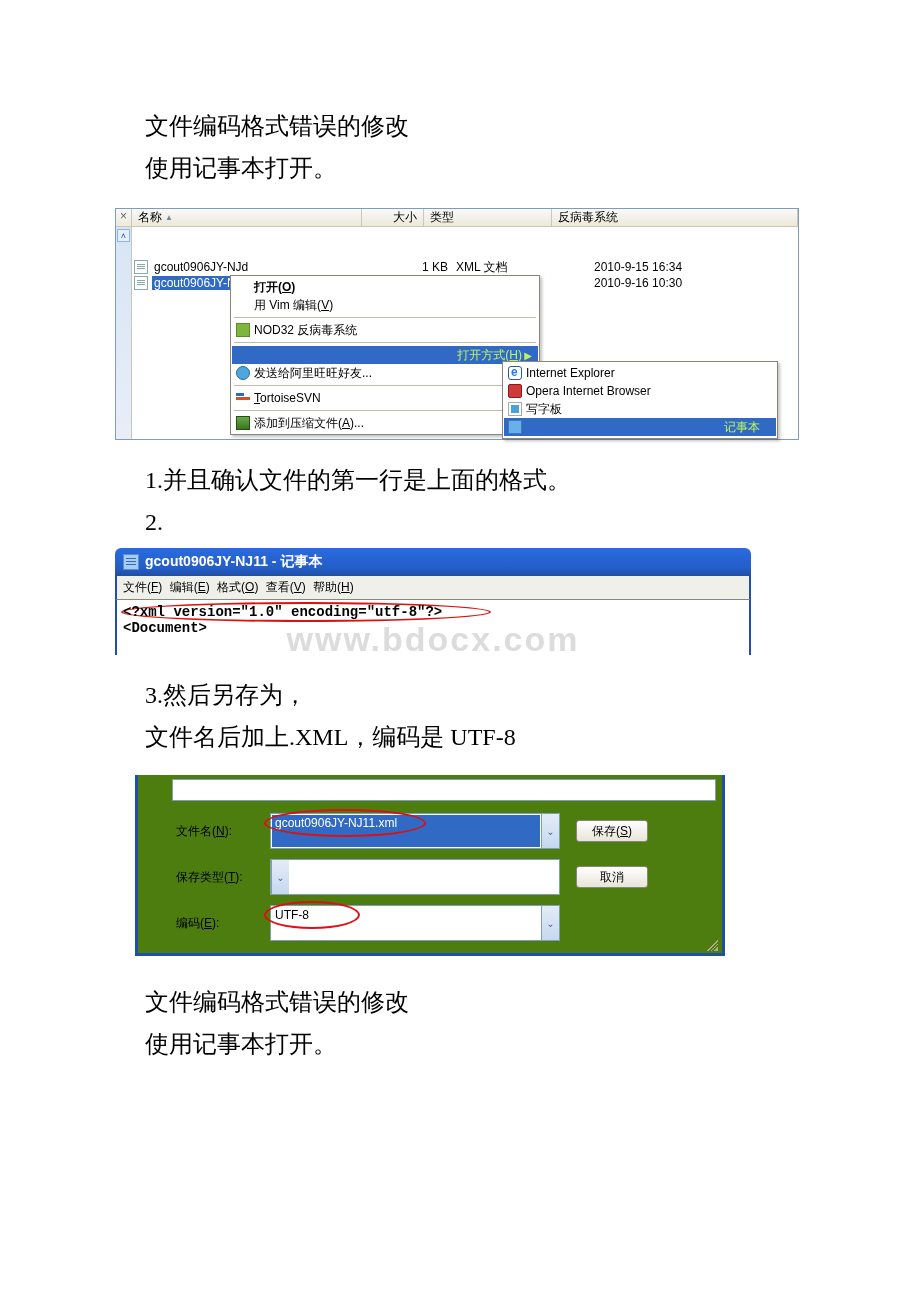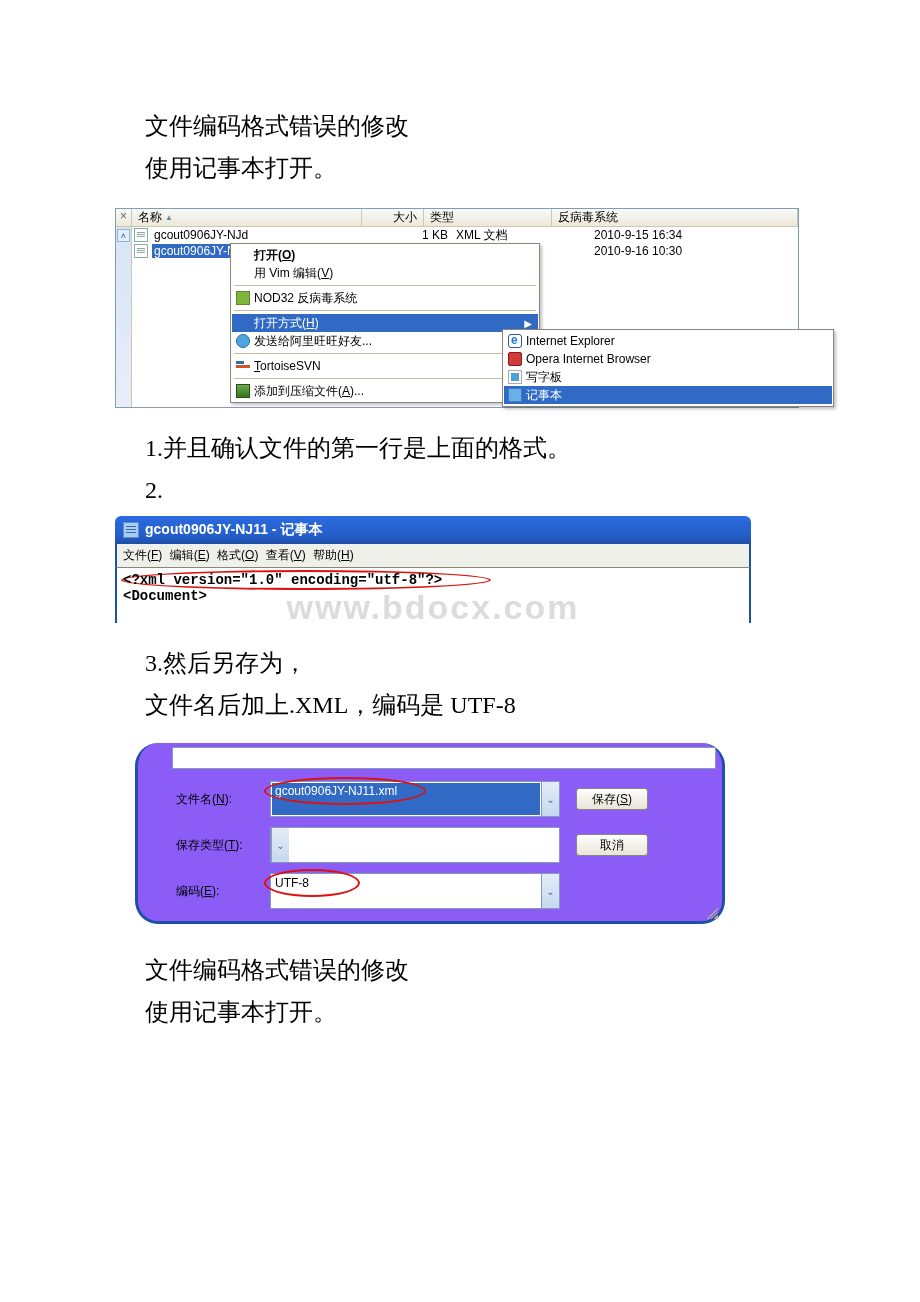--- a/index.html
+++ b/index.html
@@ -10,48 +10,48 @@
 
   
   .explorer { margin: 24px 0 24px -30px; width: 684px; border: 1px solid #7f9db9; font-family: "SimSun", "宋体", sans-serif; font-size: 12px; background: #fff; position: relative; }
   .ex-header { display: flex; background: linear-gradient(#f9f9f9, #ece9d8); border-bottom: 1px solid #cbc7b8; height: 18px; }
   .ex-header .ex-close { width: 16px; text-align: center; color: #666; border-right: 1px solid #cbc7b8; }
   .ex-header .ex-col { padding: 1px 6px; border-right: 1px solid #cbc7b8; display: flex; align-items: center; }
   .ex-header .sort-tri { margin-left: 3px; color: #6b8aa0; font-size: 8px; }
   .ex-body { display: flex; }
   .ex-strip { width: 16px; background: linear-gradient(#d6e5f5, #e8eef8); border-right: 1px solid #cbc7b8; display:flex; justify-content:center; padding-top:2px; }
   .ex-strip .chev { width:13px; height:13px; border:1px solid #94b3d6; background:#e2eefb; display:flex;align-items:center;justify-content:center; font-size:9px; color:#2a5a95; }
-  .ex-rows { flex: 1; position: relative; min-height: 180px; }
+  .ex-rows { flex: 1; position: relative; min-height: 180px; margin-top: 32px; }
   .ex-row { display:flex; position: relative; height:16px; align-items:center;}
   .ex-row .ficon { width:14px; height:14px; margin: 0 4px 0 2px; border:1px solid #8aa; background: #fff; position:relative;}
   .ex-row .ficon::after{content:"";position:absolute;left:2px;right:2px;top:3px;height:1px;background:#8aa;box-shadow:0 2px 0 #8aa,0 4px 0 #8aa;}
   .ex-row .fname-cell { width: 192px; }
   .ex-row .fname { display:inline-block; padding:0 2px;}
   .sel-file .fname { background:#316ac5; color:#fff;}
   .ex-row .fsize { width: 112px; text-align:right; padding-right:8px;}
   .ex-row .ftype { width: 130px; }
   .ex-row .fdate { padding-left: 8px; }
 
   
   .ctx { position:absolute; background:#fff; border:1px solid #8a867a; box-shadow:2px 2px 3px rgba(0,0,0,0.25); font-size:12px; padding:2px 1px; }
   .ctx1 { top: 16px; left: 98px; width: 310px; }
   .ctx .item { display:flex; align-items:center; height:18px; padding:0 16px 0 22px; position:relative;}
   .ctx .hot { text-decoration: underline; }
-  .ctx .item.sel { background:#316ac5; color:#ffffff;}
+  .ctx .item.sel { background:#316ac5; color:#bef264;justify-content:flex-end;}
   .ctx .sep { height:1px; margin:3px 2px; background:#c0bca8;}
   .ctx .arrow { position:absolute; right:6px; font-size:10px;}
   .ctx .ico { position:absolute; left:4px; width:14px; height:14px; }
   .ico-nod { background:#7eb53c; border:1px solid #5a8a2a;}
   .ico-globe { border-radius:50%; background:#4da6dd; border:1px solid #2b6b99;}
   .ico-svn { background:#fff;}
   .ico-svn::before{content:"";position:absolute;left:0;top:6px;width:14px;height:3px;background:#cc5522;}
   .ico-svn::after{content:"";position:absolute;left:0;top:2px;width:8px;height:3px;background:#2270b8;}
   .ico-zip { background:linear-gradient(#6aa84f,#38761d); border:1px solid #274e13;}
 
-  .ctx2 { top: 102px; left: 370px; width: 332px; }
+  .ctx2 { top: 102px; left: 370px; width: 276px; }
   .ico-ie { border:1px solid #2a5a95; border-radius:3px; background:#fff; position:relative;}
   .ico-ie::after{content:"e"; position:absolute; left:2px; top:-2px; color:#2a7bd1; font-weight:bold; font-size:12px;}
   .ico-ip { border:1px solid #8866aa; background:#fff;}
   .ico-op { background:#d13a3a; border:1px solid #8a1a1a; border-radius:2px;}
   .ico-np { background:#6ab0e8; border:1px solid #3a7bb8;}
   .ico-wp { background:#fff; border:1px solid #aaa;}
   .ico-wp::after{content:"";position:absolute;left:2px;top:2px;width:8px;height:8px;background:#4aa3d6;}
 
   
   .notepad { margin: 6px 0 24px -30px; width: 636px; font-family: "SimSun", "宋体", sans-serif; font-size: 12px; }
@@ -62,21 +62,21 @@
   .np-menubar span { margin-right: 4px; }
   .np-body { background:#fff; border:2px solid #1f4fa6; border-top:1px solid #8a867a; border-bottom:none; padding:4px 6px 12px 6px; font-family: "Courier New", monospace; font-size:14px; font-weight:bold; position:relative; height: 56px;}
   .np-line1 { position:relative; display:inline-block;}
   .np-ellipse { position:absolute; border:2px solid #d11; border-radius:50%; }
   .np-ell-main { top: 2px; left: 4px; width: 370px; height: 20px; }
   .watermark { position:absolute; left:0; right:0; bottom:-4px; text-align:center; font-family: Arial, sans-serif; font-size:34px; color:#dcdcdc; letter-spacing:2px; z-index:-0;}
   .np-body .codetxt { position:relative; z-index:1;}
 
   
   .saveas { margin: 22px 0 30px -10px; width: 590px; font-family: "SimSun", "宋体", sans-serif; font-size: 12px; }
-  .sa-frame { border-left: 3px solid #1f4fa6; border-right: 3px solid #1f4fa6; border-bottom: 3px solid #1f4fa6; background: #8b5cf6; padding: 10px 0 12px 4px; position:relative;border-radius:23px;}
+  .sa-frame { border-left: 3px solid #1f4fa6; border-right: 3px solid #1f4fa6; border-bottom: 3px solid #1f4fa6; background: #4d7c0f; padding: 10px 0 12px 4px; position:relative;}
   .sa-topstrip { background:#fff; height:22px; margin: -6px 6px 12px 30px; border:1px solid #7f9db9;}
   .sa-grid { display:grid; grid-template-columns: 94px 290px 90px; grid-row-gap: 10px; align-items:center; padding-left: 34px;}
   .sa-label {}
   .sa-field-wrap { position:relative; }
   .sa-combo { display:flex; height:36px; border:1px solid #7f9db9; background:#fff;}
   .sa-combo .val { flex:1; padding:2px 4px; }
   .sa-combo .val.sel { background:#316ac5; color:#fff; margin:1px; padding:1px 3px;}
   .sa-combo .dd { width:18px; background:linear-gradient(#e4ecf7,#c6d8ef); border-left:1px solid #7f9db9; display:flex;align-items:center;justify-content:center; color:#4a6a99; font-size:10px;}
   .sa-button { height:22px; background:linear-gradient(#fefefe,#e8e5d8); border:1px solid #8a867a; border-radius:3px; text-align:center; padding-top:2px; margin-left:16px; width: 72px;}
   .sa-ellipse { position:absolute; border:2px solid #d11; border-radius:50%; pointer-events:none;}

